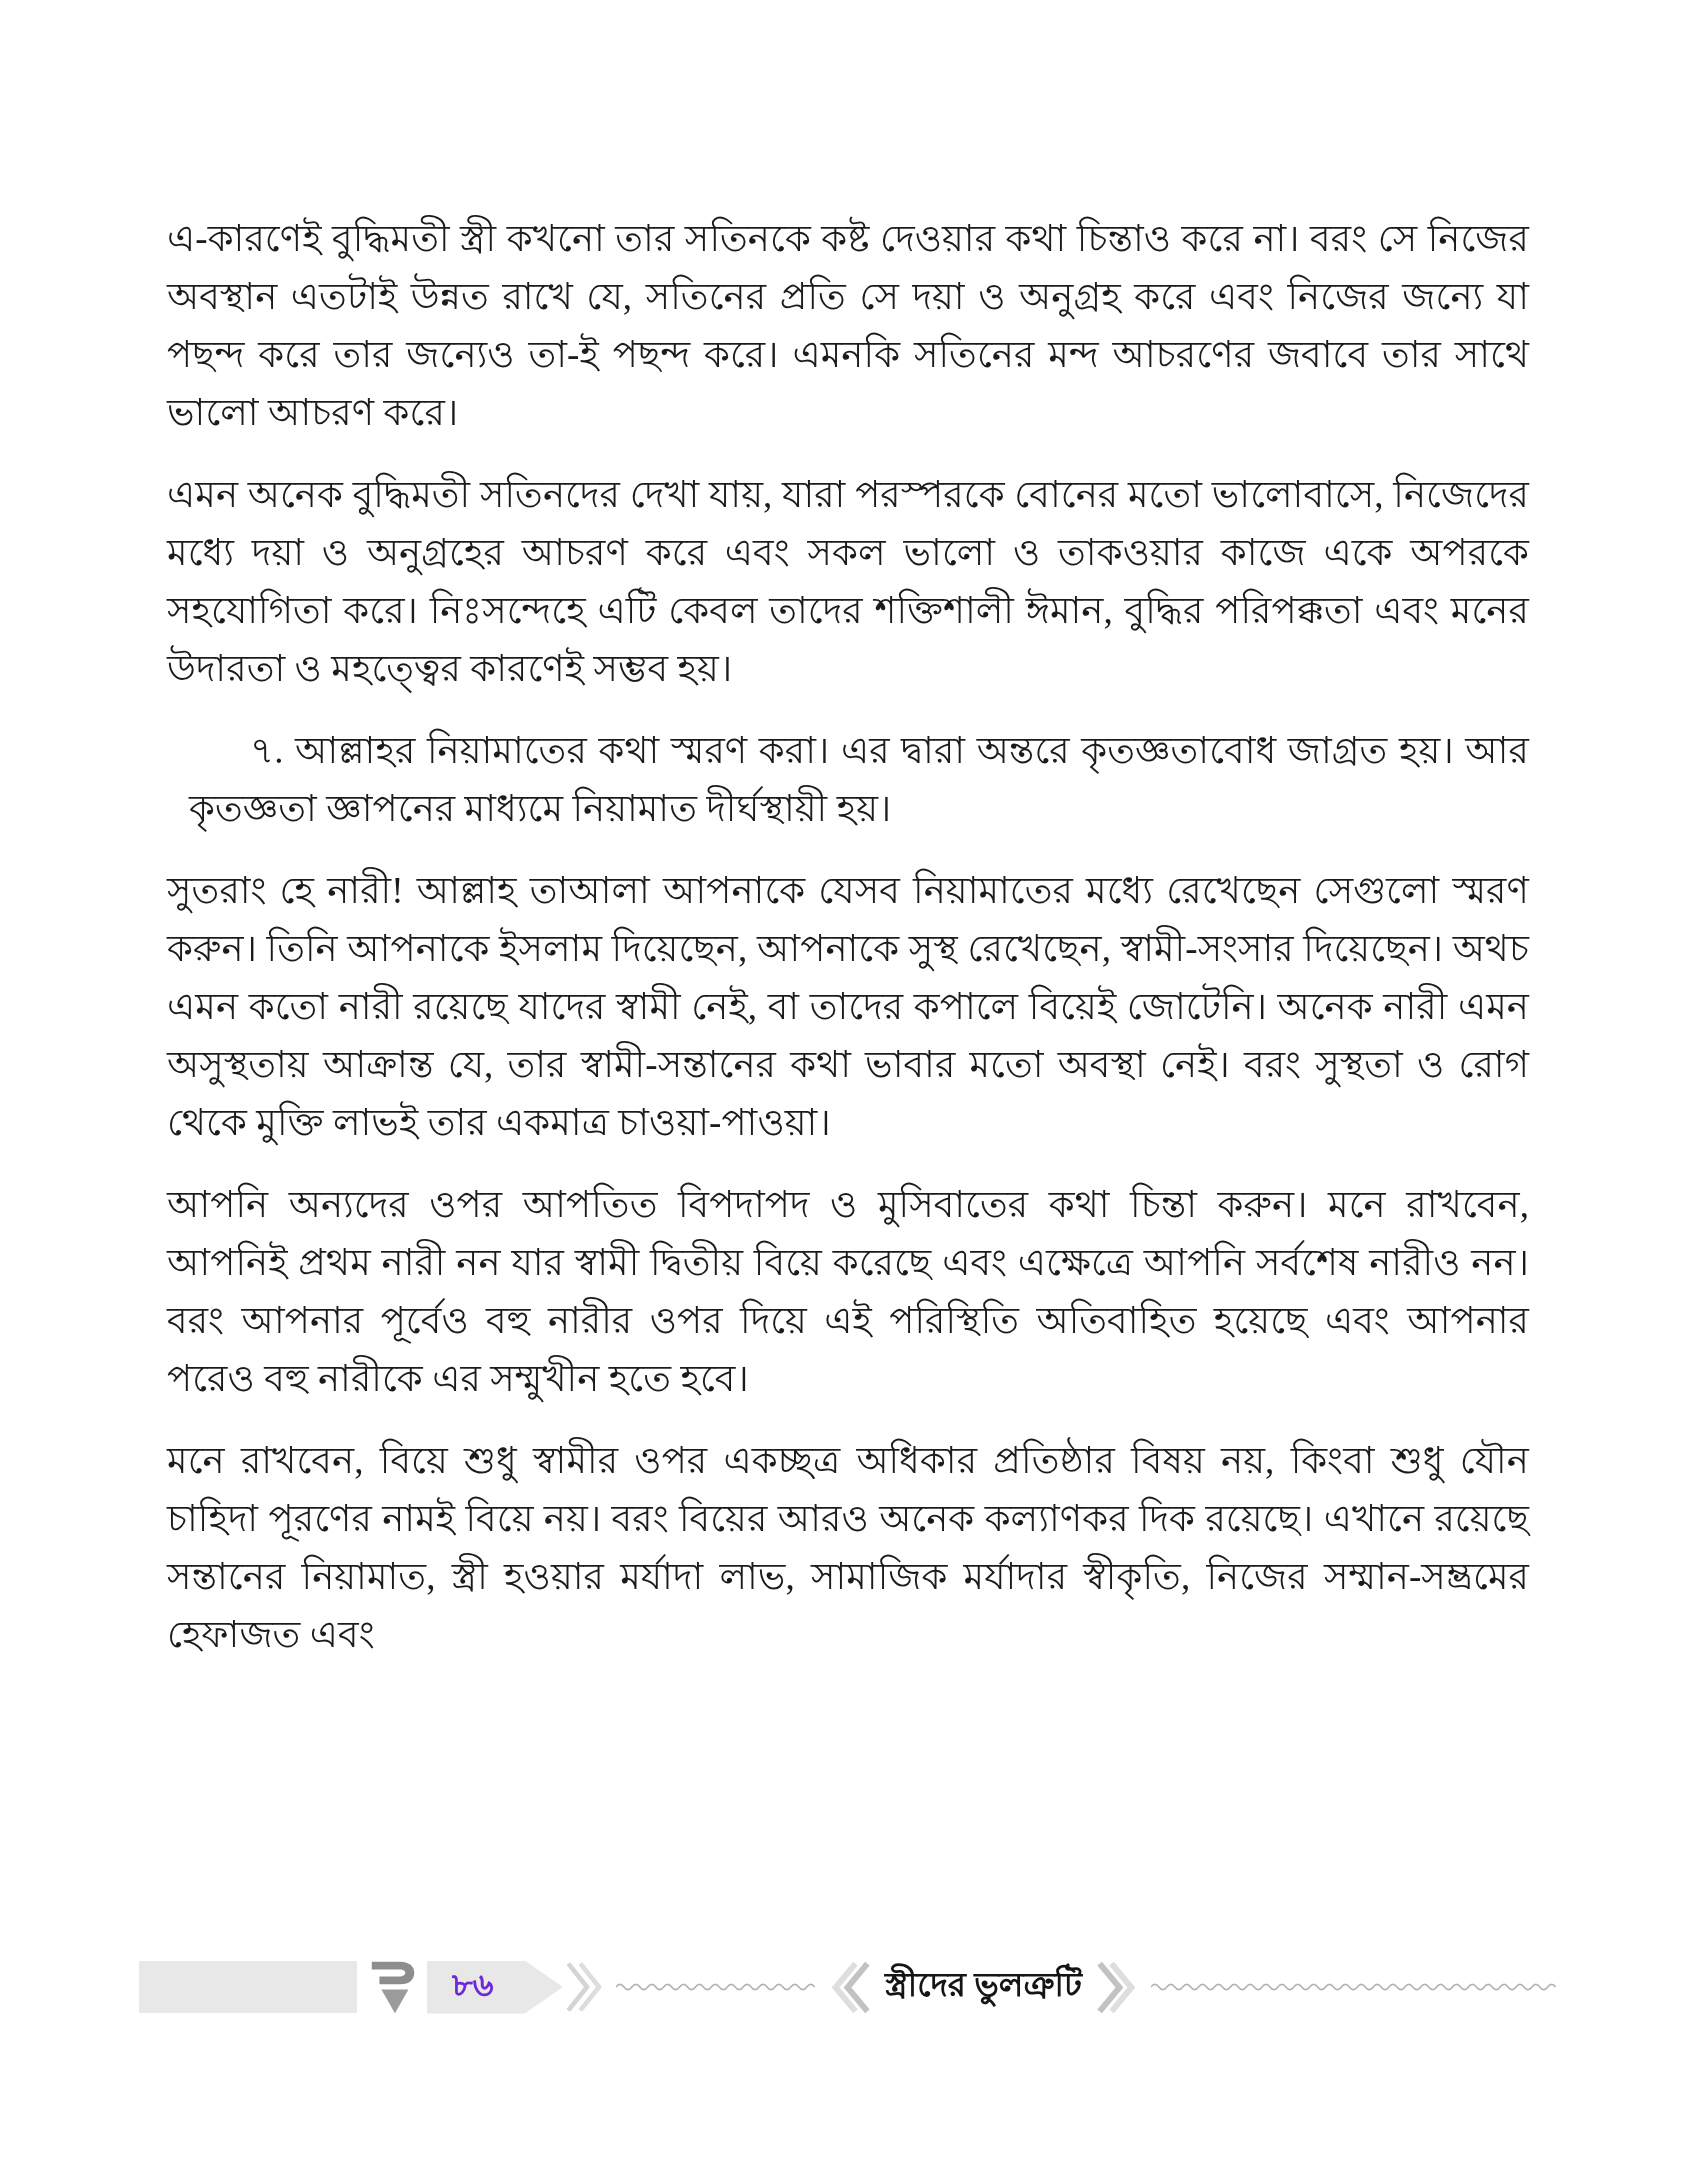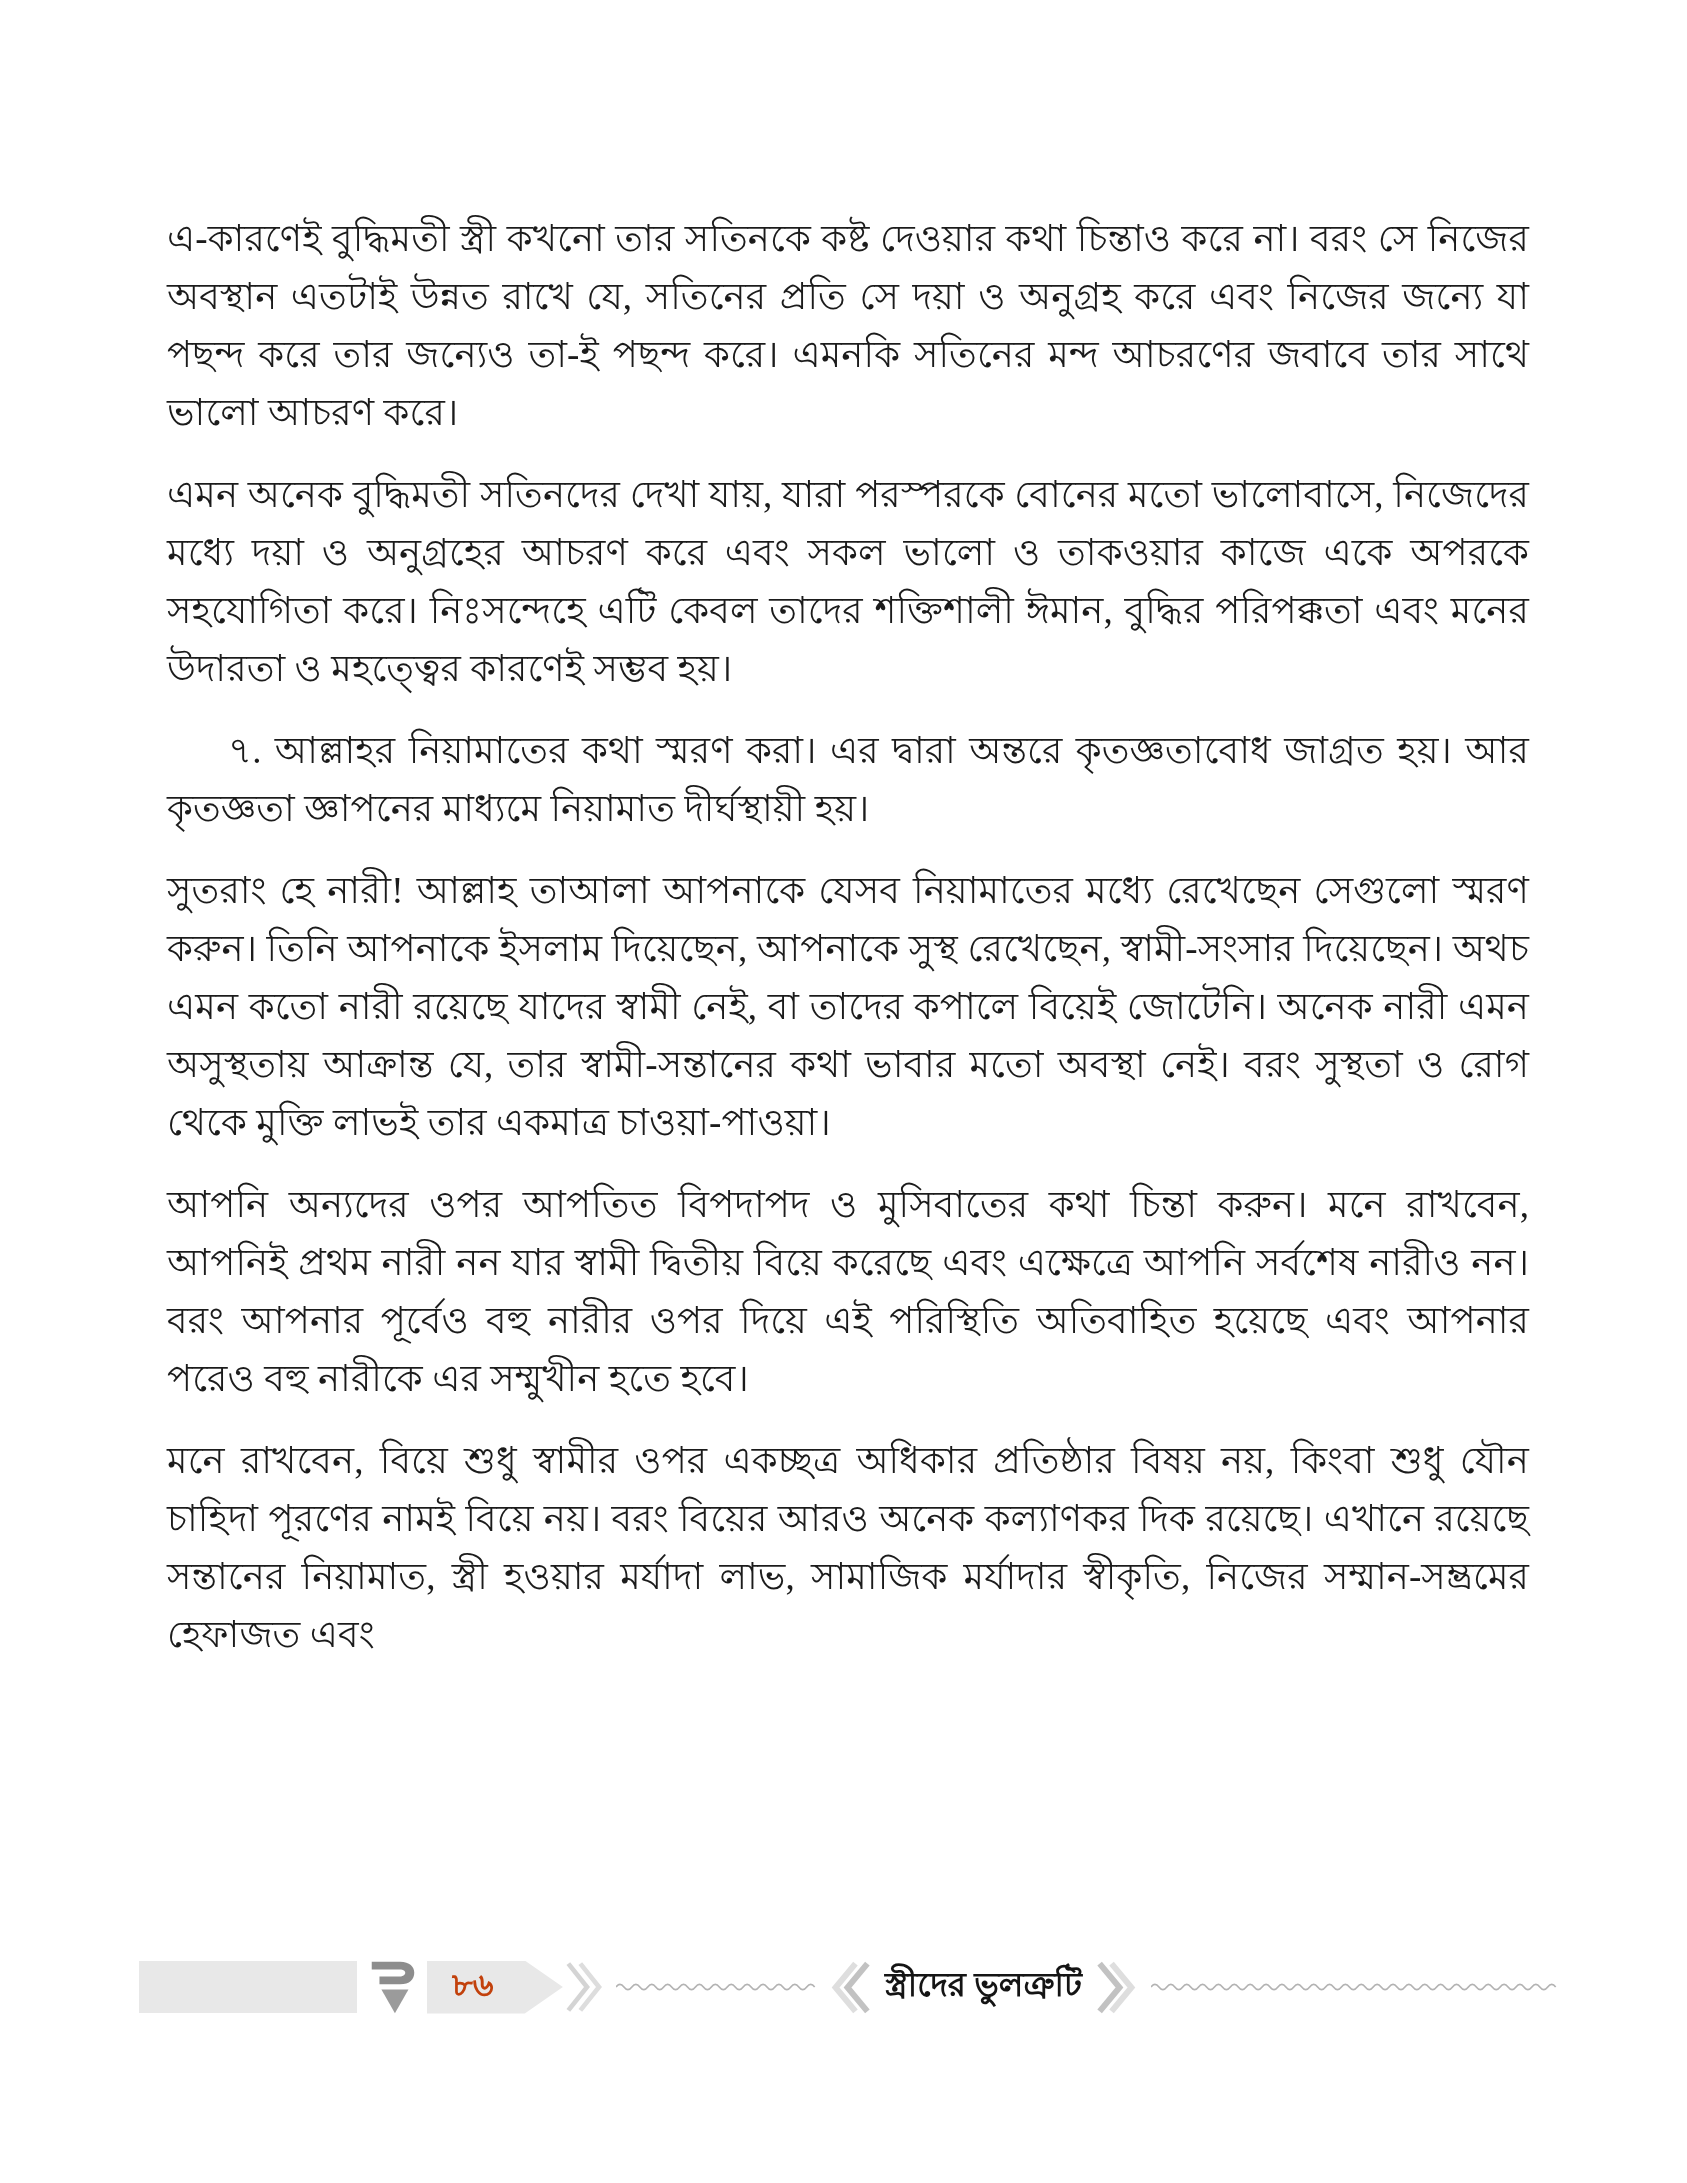--- a/index.html
+++ b/index.html
@@ -26,20 +26,21 @@
   .content p {
     margin: 0 0 24px 0;
     font-size: 37px;
     line-height: 58px;
     text-align: justify;
     color: #1b1b1b;
     letter-spacing: 0.1px;
   }
   .content p.indent {
     text-indent: 61px;
+    margin-left: 22px;
   }
   .footer {
     position: absolute;
     left: 139px;
     top: 1958px;
     height: 58px;
     display: flex;
     align-items: center;
   }
   .footer-slab {
@@ -61,21 +62,21 @@
     display: flex;
     align-items: center;
     justify-content: flex-start;
     padding-left: 25px;
     box-sizing: border-box;
     flex: none;
   }
   .page-number {
     font-size: 32px;
     font-weight: 600;
-    color: #c2410c;
+    color: #6d28d9;
   }
   .chev {
     flex: none;
   }
   .wavy {
     flex: none;
     margin: 0 5.3px;
   }
   .chapter-title {
     flex: none;

